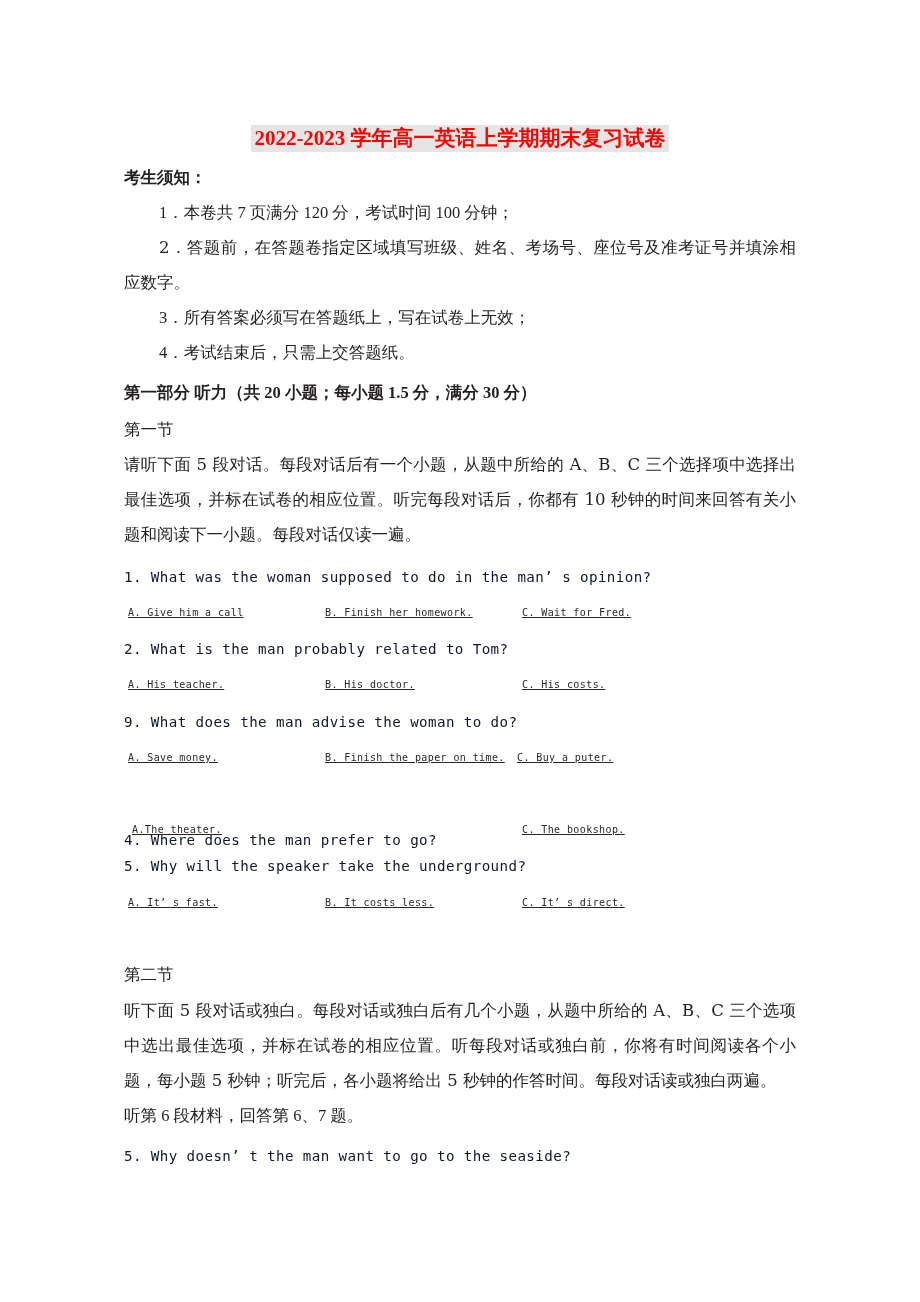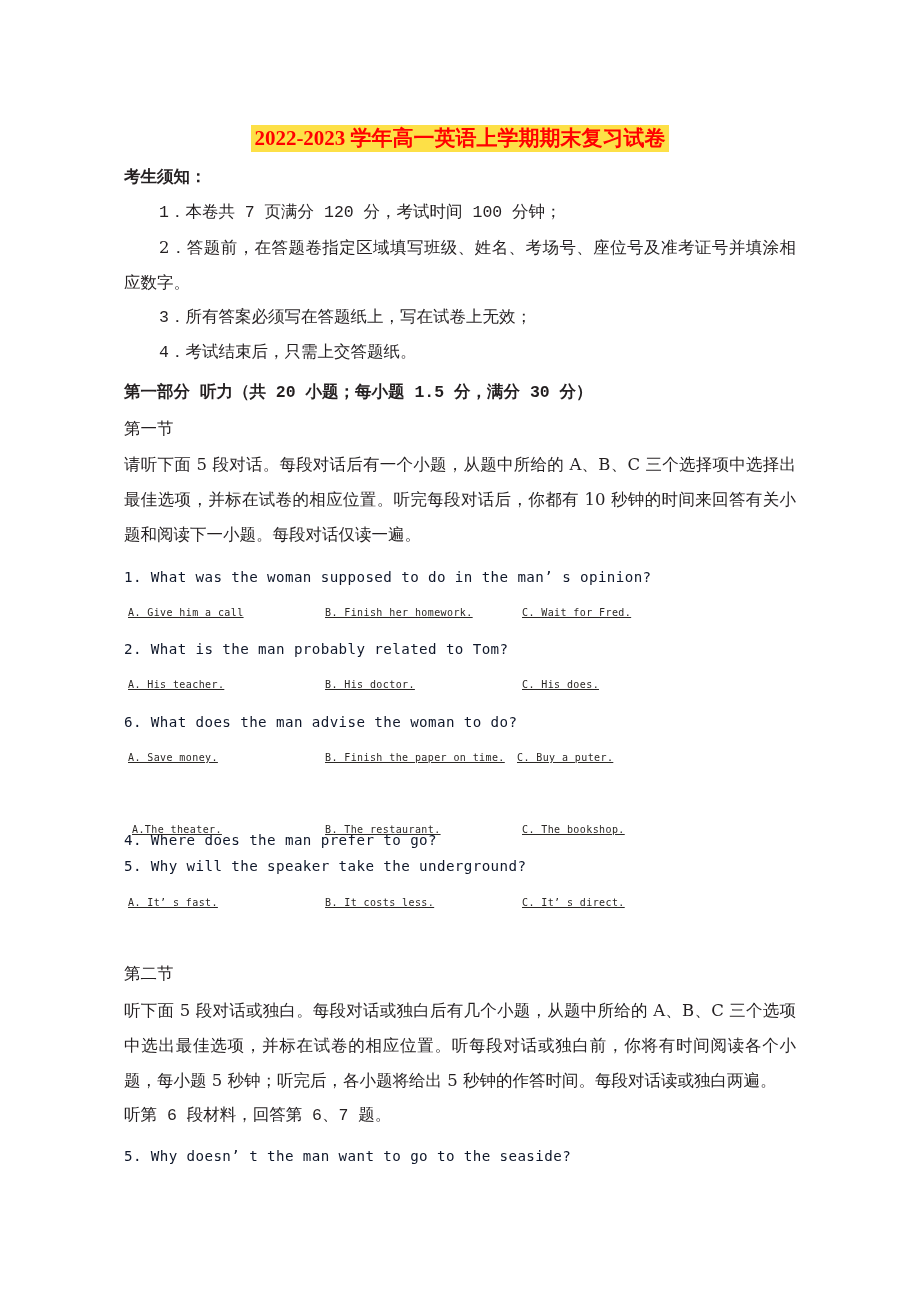--- a/index.html
+++ b/index.html
@@ -45,27 +45,27 @@
     top: 121px;
     width: 672px;
     font-size: 21px;
     font-weight: 700;
     line-height: 34px;
     letter-spacing: 0px;
     white-space: nowrap;
   }
   .doc-title .hl {
     color: #ff0000;
-    background: #fde047;
+    background: #e5e5e5;
     padding: 1px 3px 2px 3px;
   }
 
   
   .cn {
-    font-family: Liberation Mono, monospace;
+    font-family: Liberation Serif, serif;
     font-size: 16.5px;
     line-height: 35px;
     margin: 0;
     white-space: nowrap;
   }
 
   .bold { font-weight: 700; }
 
   
   .ln {
@@ -151,34 +151,33 @@
     <div class="opts" style="top:598px;">
       <span class="opt a">A. Give him a call</span>
       <span class="opt b">B. Finish her homework.</span>
       <span class="opt c">C. Wait for Fred.</span>
     </div>
 
     <p class="en ln" style="top:634px;">2. What is the man probably related to Tom?</p>
     <div class="opts" style="top:670px;">
       <span class="opt a">A. His teacher.</span>
       <span class="opt b">B. His doctor.</span>
-      <span class="opt c">C. His does.</span>
+      <span class="opt c">C. His costs.</span>
     </div>
 
-    <p class="en ln" style="top:707px;">6. What does the man advise the woman to do?</p>
+    <p class="en ln" style="top:707px;">9. What does the man advise the woman to do?</p>
     <div class="opts" style="top:743px;">
       <span class="opt a">A. Save money.</span>
       <span class="opt b">B. Finish the paper on time.</span>
       <span class="opt c" style="left:393px;">C. Buy a puter.</span>
     </div>
 
     <p class="en ln" style="top:779px;margin-top:46px;">4. Where does the man prefer to go?</p>
     <div class="opts" style="top:815px;">
       <span class="opt a" style="left:8px;">A.The theater.</span>
-      <span class="opt b">B. The restaurant.</span>
       <span class="opt c">C. The bookshop.</span>
     </div>
 
     <p class="en ln" style="top:851px;">5. Why will the speaker take the underground?</p>
     <div class="opts" style="top:888px;">
       <span class="opt a">A. It’ s fast.</span>
       <span class="opt b">B. It costs less.</span>
       <span class="opt c">C. It’ s direct.</span>
     </div>
 

